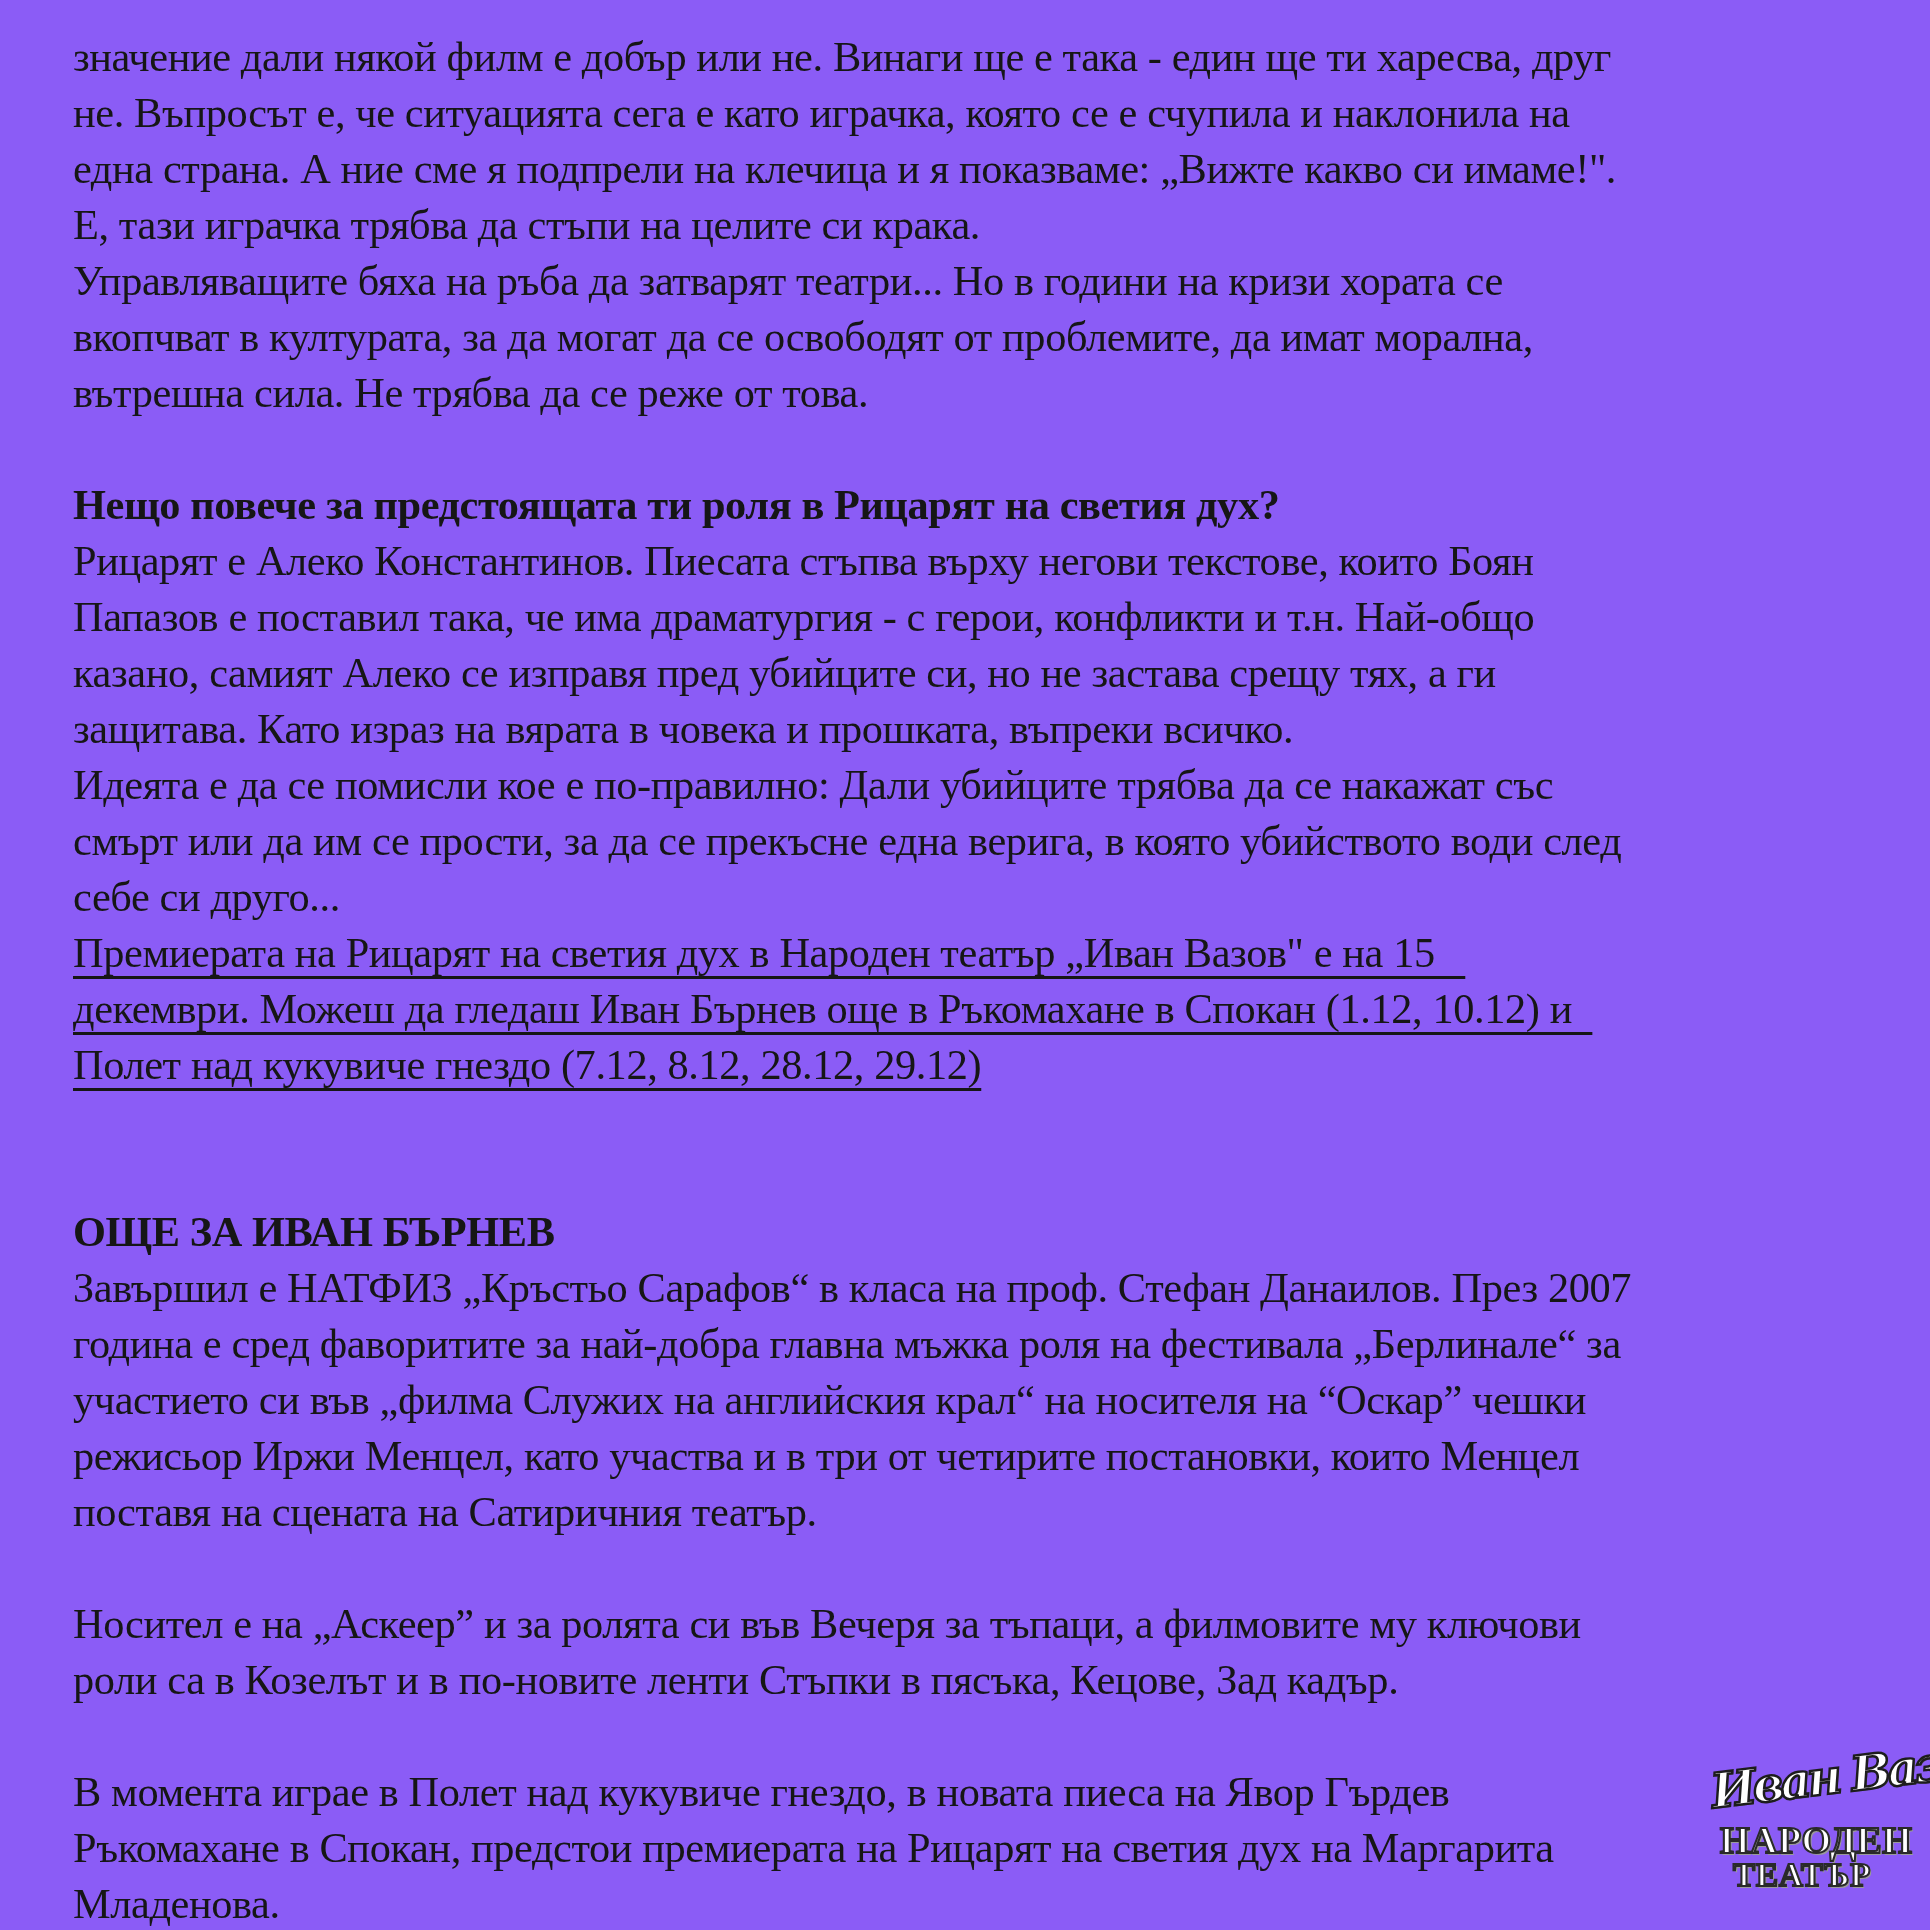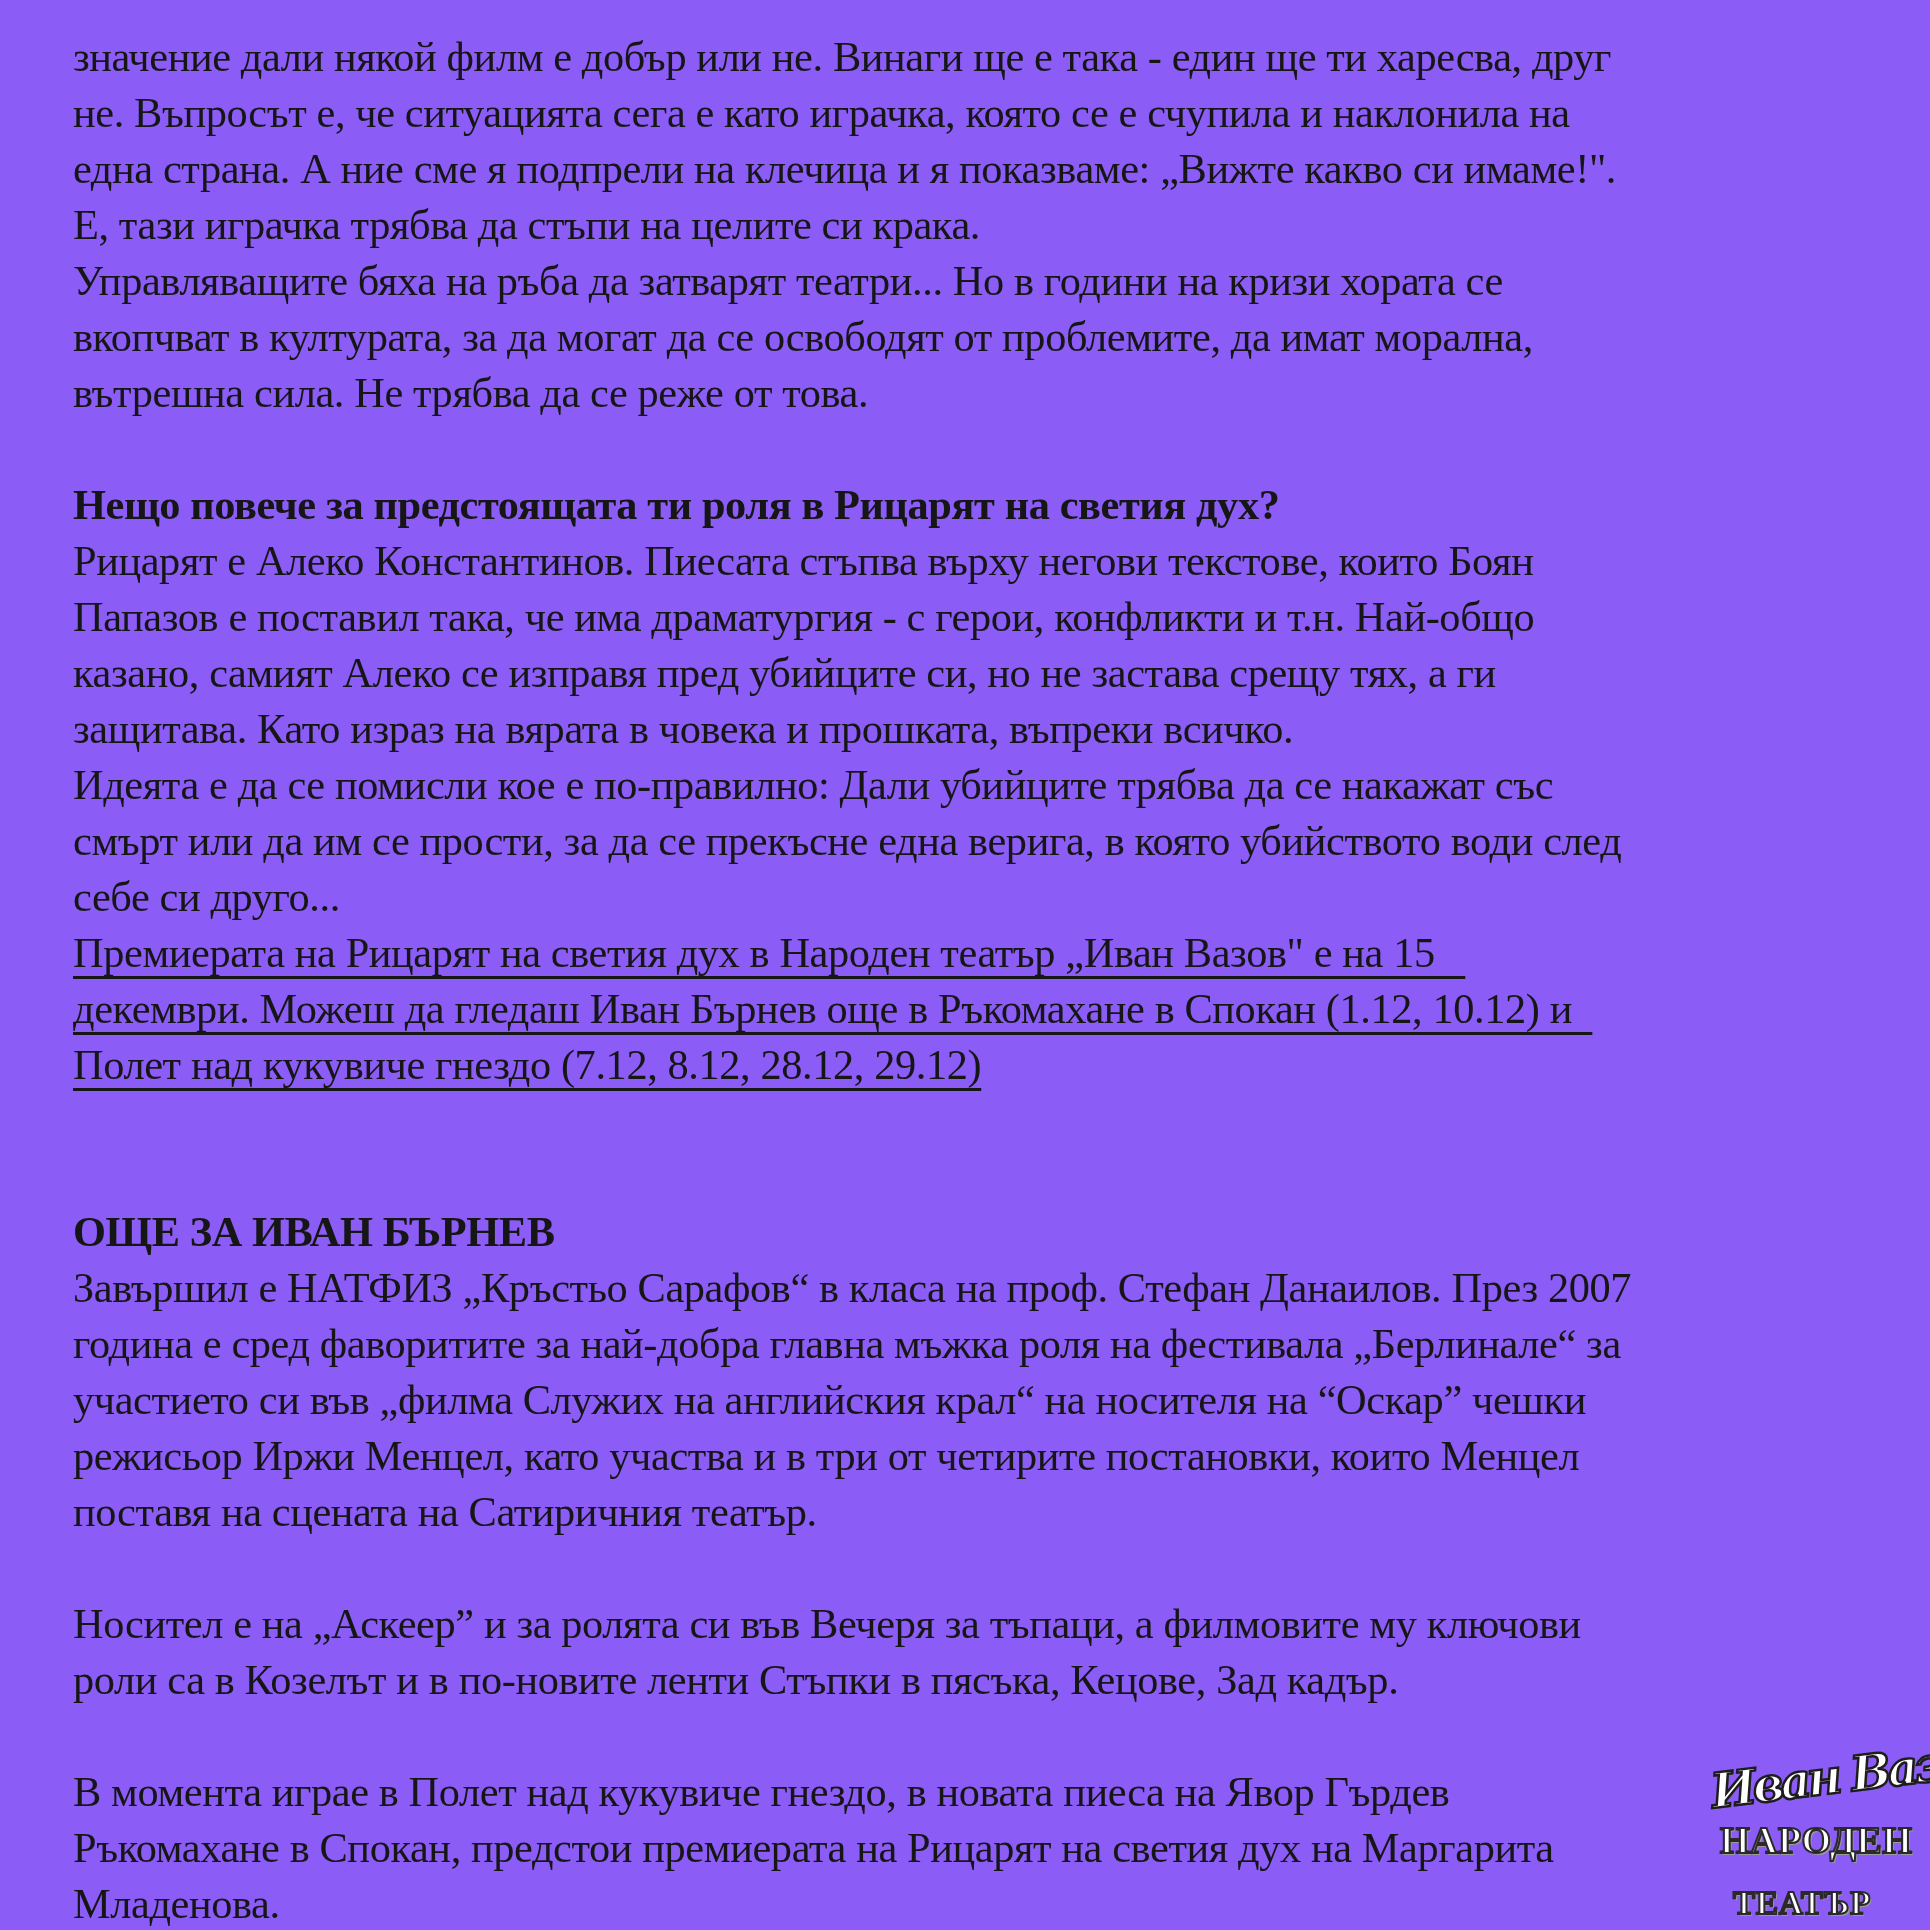--- a/index.html
+++ b/index.html
@@ -52,21 +52,21 @@
   .logo-caps{
     position:absolute;
     font-family:"Liberation Serif",serif;
     font-weight:bold;
     white-space:nowrap;
     color:#ffffff;
     -webkit-text-stroke:2.1px #2a2a2a;
     text-shadow:1.9px 1.9px 0 #9a9a9a;
   }
   .logo-naroden{left:12px;top:48px;font-size:38px;line-height:38px;letter-spacing:0.5px;}
-  .logo-teatar{left:25px;top:86px;font-size:33px;line-height:33px;letter-spacing:1px;margin-top:28px;}
+  .logo-teatar{left:25px;top:86px;font-size:33px;line-height:33px;letter-spacing:1px;}
 </style>
 </head>
 <body>
 
 <div class="page">
   <div id="text-root">
       <div class="block body" style="margin-top: 0px;">
         <div class="line">значение дали някой филм е добър или не. Винаги ще е така - един ще ти харесва, друг</div>
         <div class="line">не. Въпросът е, че ситуацията сега е като играчка, която се е счупила и наклонила на</div>
         <div class="line">една страна. А ние сме я подпрели на клечица и я показваме: „Вижте какво си имаме!".</div>

